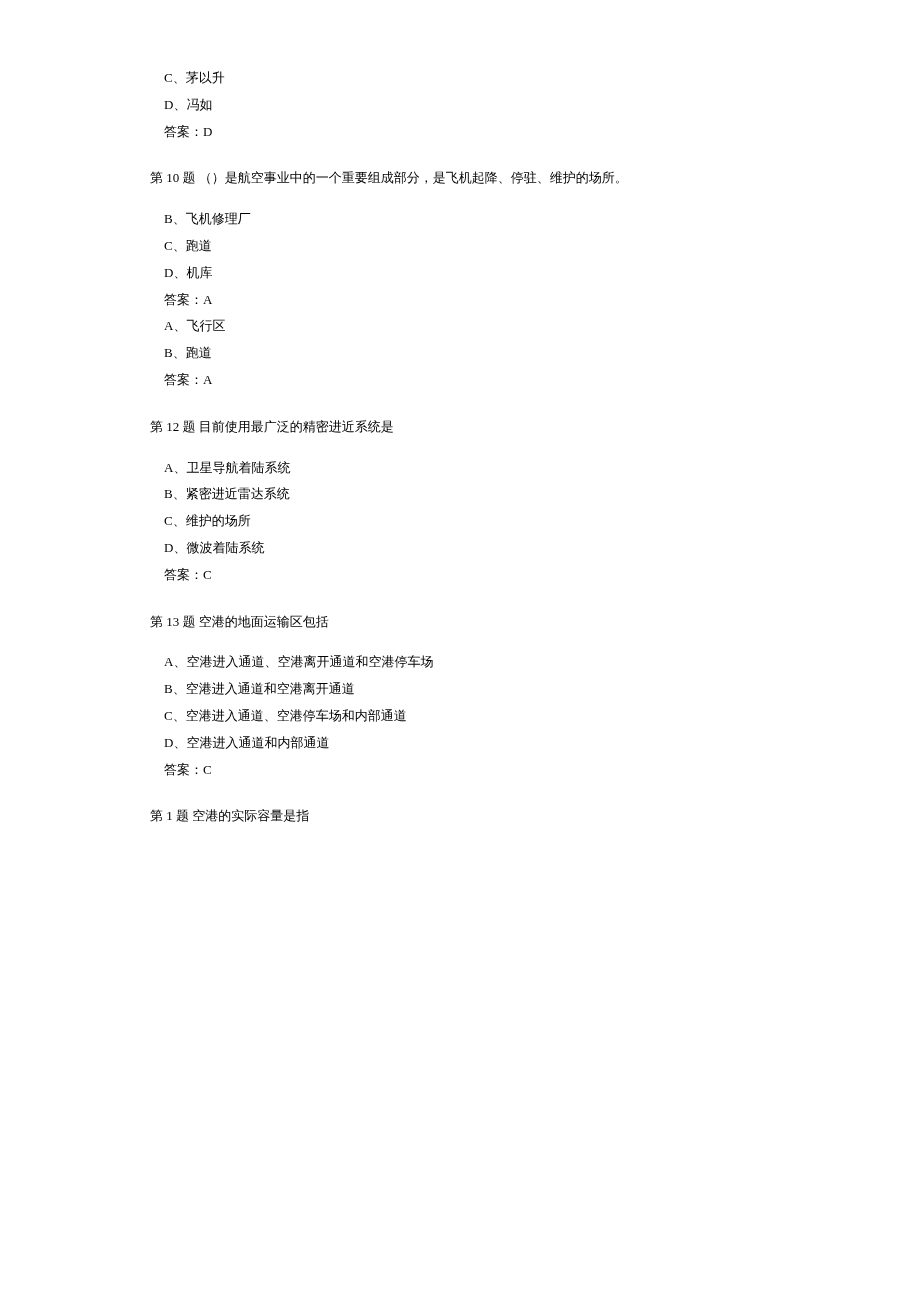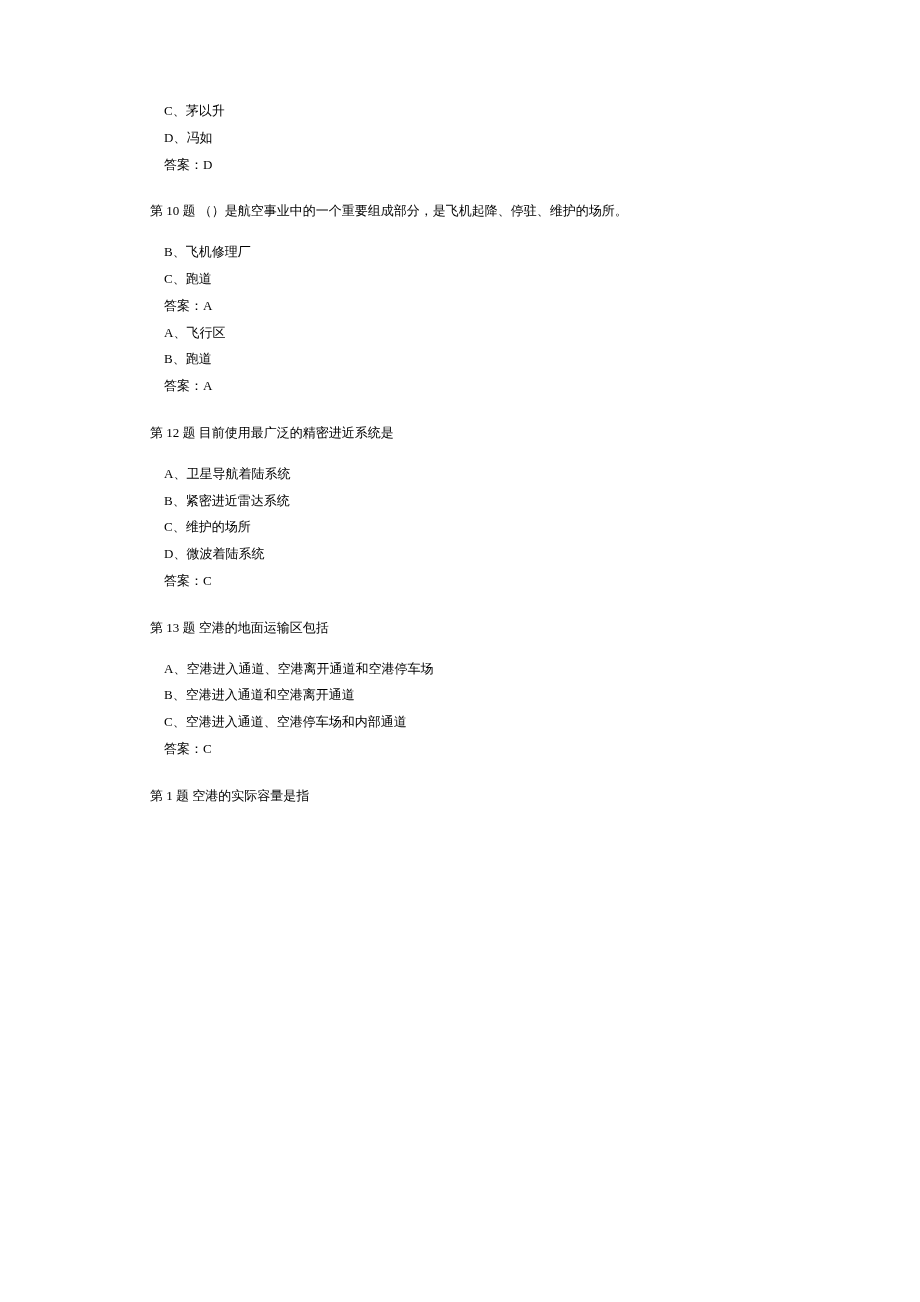--- a/index.html
+++ b/index.html
@@ -6,21 +6,21 @@
       margin: 0;
       padding: 0;
       background: #fff;
       font-family: "SimSun", "宋体", serif;
       font-size: 13px;
       color: #000;
       width: 920px;
       height: 1302px;
     }
     .page {
-      padding: 101px 150px 60px 150px;
+      padding: 68px 150px 60px 150px;
       line-height: 1.6;
     }
     .option {
       margin: 6px 0 6px 14px;
     }
     .answer {
       margin: 6px 0 6px 14px;
     }
     .question-title {
       margin: 26px 0 20px 0;
@@ -40,20 +40,21 @@
   <div class="remaining-options">
     <div class="option">C、茅以升</div>
     <div class="option">D、冯如</div>
     <div class="answer">答案：D</div>
   </div>
 
   <div>
     <div class="question-title">第 10 题  （）是航空事业中的一个重要组成部分，是飞机起降、停驻、维护的场所。</div>
     <div class="option">B、飞机修理厂</div>
     <div class="option">C、跑道</div>
+    <div class="option">D、机库</div>
     <div class="answer">答案：A</div>
   </div>
 
   <div>
     <div class="option">A、飞行区</div>
     <div class="option">B、跑道</div>
     <div class="answer">答案：A</div>
   </div>
 
   <div>
@@ -63,20 +64,21 @@
     <div class="option">C、维护的场所</div>
     <div class="option">D、微波着陆系统</div>
     <div class="answer">答案：C</div>
   </div>
 
   <div>
     <div class="question-title">第 13 题  空港的地面运输区包括</div>
     <div class="option">A、空港进入通道、空港离开通道和空港停车场</div>
     <div class="option">B、空港进入通道和空港离开通道</div>
     <div class="option">C、空港进入通道、空港停车场和内部通道</div>
+    <div class="option">D、空港进入通道和内部通道</div>
     <div class="answer">答案：C</div>
   </div>
 
   <div>
     <div class="question-title">第 1 题  空港的实际容量是指</div>
   </div>
 
 </div>
 
 </body></html>

